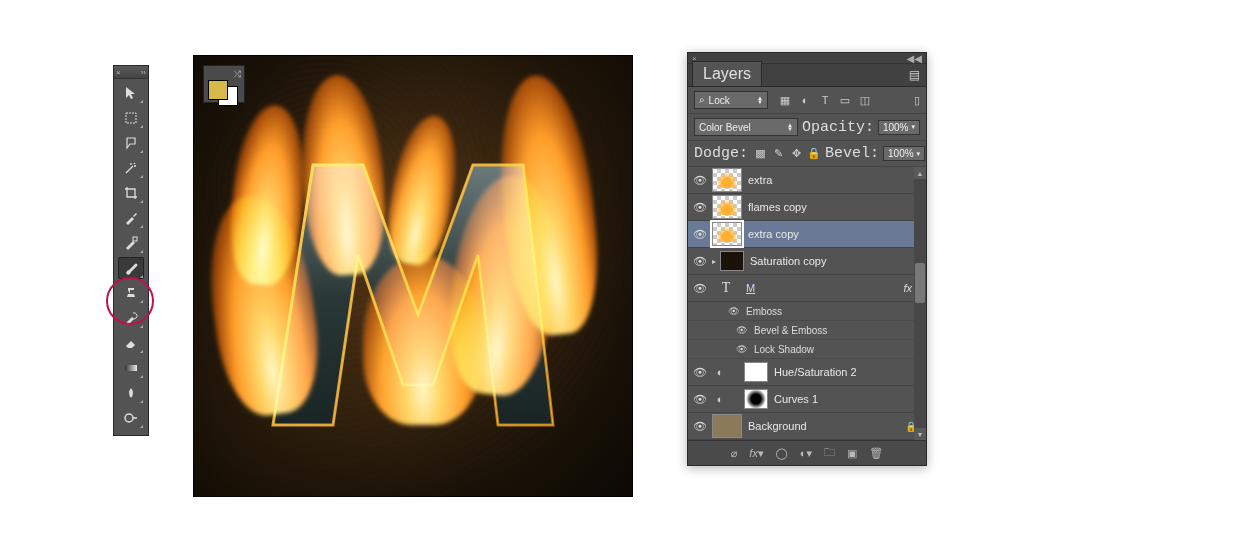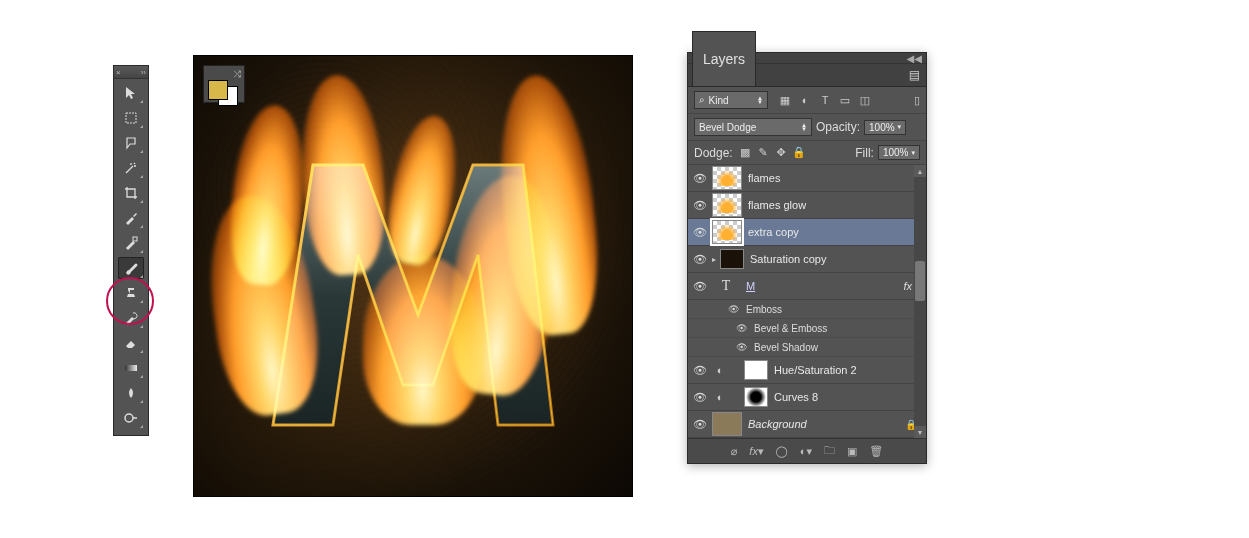--- a/index.html
+++ b/index.html
@@ -133,22 +133,22 @@
 .panel-top .menu { font-size:10px; color:#aaa;}
 .tab-row {
   background:#414141;
   height:22px;
   display:flex; align-items:flex-end;
   padding-left:4px;
   border-bottom:1px solid #2a2a2a;
 }
 .tab {
   background:#535353;
-  padding:19px 10px;
-  font-size:14px;
+  padding:3px 10px;
+  font-size:16px;
   color:#e0e0e0;
   border:1px solid #2a2a2a;
   border-bottom:none;
   margin-right:0;
 }
 .tab-row .menu-icon { margin-left:auto; margin-right:6px; color:#ccc; font-size:12px; align-self:center;}
 .filter-row, .blend-row, .lock-row {
   display:flex; align-items:center;
   padding:4px 6px;
   gap:4px;
@@ -162,21 +162,21 @@
   padding:0 4px;
   color:#eee;
   font-size:10px;
   gap:4px;
 }
 .dropdown .arrs {
   display:flex; flex-direction:column; line-height:4px; font-size:6px; margin-left:auto;
 }
 .filter-icons { display:flex; gap:6px; margin-left:6px; color:#ccc; }
 .filter-icons span { width:14px; text-align:center; font-size:11px;}
-.label { color:#ddd; font-size:12px;}
+.label { color:#ddd; font-size:15px;font-family:Liberation Mono, monospace;}
 .pct-box {
   background:#6a6a6a; border:1px solid #333;
   padding:1px 4px; font-size:10px; color:#eee;
   display:flex; align-items:center; gap:3px;
 }
 .pct-box .chev { font-size:7px;}
 .lock-icons { display:flex; gap:5px; margin-left:2px;}
 .lock-icons span { width:13px; height:13px; display:flex;align-items:center;justify-content:center; color:#ccc;}
 
 
@@ -208,21 +208,21 @@
 }
 .thumb.dark { background:#1a1208;}
 .thumb.bgtex { background:#8a7a5a;}
 .thumb.mask-white { background:#fff;}
 .thumb.mask-radial { background:radial-gradient(circle,#000 35%,#fff 70%);}
 .thumb .flame-mini {
   position:absolute; inset:3px;
   background: radial-gradient(ellipse at 50% 70%, #ffb030 30%, transparent 70%);
 }
 .layer-name { color:#e8e8e8; font-size:11px; }
-.layer-name.italic { font-style:italic;}
+.layer-name.italic { }
 .layer-name.underline { text-decoration:underline; color:#d0d0ff;}
 .T-icon { width:28px; text-align:center; font-family:Georgia,serif; font-size:14px; color:#ddd; margin-right:6px;}
 .fx-label { margin-left:auto; margin-right:4px; font-style:italic; color:#ddd; font-size:11px;}
 .chev-down { font-size:8px; color:#ddd; margin-right:6px;}
 .adj-icon { width:16px; height:16px; display:flex;align-items:center;justify-content:center; margin-right:4px;}
 .link-icon { width:12px;}
 .lock-badge { margin-left:auto; margin-right:8px; color:#ccc; font-size:10px;}
 .sub-row {
   height:18px; display:flex; align-items:center; padding-left:48px;
   border-bottom:1px solid #4a4a4a;
@@ -393,80 +393,80 @@
     <span class="x">×</span>
     <span class="menu">◀◀</span>
   </div>
   <div class="tab-row">
     <div class="tab">Layers</div>
     <span class="menu-icon">▤</span>
   </div>
   <div class="filter-row">
     <div class="dropdown" style="width:64px">
       <span>⌕</span>
-      <span>Kind</span>
+      <span>Lock</span>
       <span class="arrs">
           <span>▲</span>
           <span>▼</span>
         </span>
     </div>
     <div class="filter-icons">
       <span>▦</span>
       <span>◐</span>
       <span>T</span>
       <span>▭</span>
       <span>◫</span>
     </div>
     <span style="margin-left:auto">▯</span>
   </div>
   <div class="blend-row">
     <div class="dropdown" style="width:108px">
-      <span>Bevel Dodge</span>
+      <span>Color Bevel</span>
       <span class="arrs">
           <span>▲</span>
           <span>▼</span>
         </span>
     </div>
     <span class="label">Opacity:</span>
     <div class="pct-box">
       <span>100%</span>
         <span class="chev">▾</span>
     </div>
   </div>
   <div class="lock-row">
     <span class="label">Dodge:</span>
     <div class="lock-icons">
       <span>▩</span>
       <span>✎</span>
       <span>✥</span>
       <span>🔒</span>
     </div>
-    <span class="label" style="margin-left:auto">Fill:</span>
+    <span class="label" style="margin-left:auto">Bevel:</span>
     <div class="pct-box">
       <span>100%</span>
         <span class="chev">▾</span>
     </div>
   </div>
 
   <div class="layers-list layers-rel">
 
     <div class="layer-row">
       <span class="eye">👁</span>
       <div class="thumb checker">
           <div class="flame-mini"></div>
         </div>
-      <span class="layer-name">flames</span>
+      <span class="layer-name">extra</span>
     </div>
 
     <div class="layer-row">
       <span class="eye">👁</span>
       <div class="thumb checker">
           <div class="flame-mini"></div>
         </div>
-      <span class="layer-name">flames glow</span>
+      <span class="layer-name">flames copy</span>
     </div>
 
     <div class="layer-row selected">
       <span class="eye">👁</span>
       <div class="thumb checker" style="outline:2px solid #fff">
           <div class="flame-mini"></div>
         </div>
       <span class="layer-name">extra copy</span>
     </div>
 
@@ -487,37 +487,37 @@
     <div class="sub-row header">
       <span class="eye-sm">👁</span>
       <span>Emboss</span>
     </div>
     <div class="sub-row">
       <span class="eye-sm">👁</span>
       <span>Bevel &amp; Emboss</span>
     </div>
     <div class="sub-row">
       <span class="eye-sm">👁</span>
-      <span>Bevel Shadow</span>
+      <span>Lock Shadow</span>
     </div>
 
     <div class="layer-row">
       <span class="eye">👁</span>
       <span class="adj-icon">◐</span>
       <span class="link-icon"></span>
       <div class="thumb mask-white" style="width:22px;height:18px"></div>
       <span class="layer-name">Hue/Saturation 2</span>
     </div>
 
     <div class="layer-row">
       <span class="eye">👁</span>
       <span class="adj-icon">◐</span>
       <span class="link-icon"></span>
       <div class="thumb mask-radial" style="width:22px;height:18px"></div>
-      <span class="layer-name">Curves 8</span>
+      <span class="layer-name">Curves 1</span>
     </div>
 
     <div class="layer-row">
       <span class="eye">👁</span>
       <div class="thumb bgtex"></div>
       <span class="layer-name italic">Background</span>
       <span class="lock-badge">🔒</span>
     </div>
 
     <div class="scrollbar">

